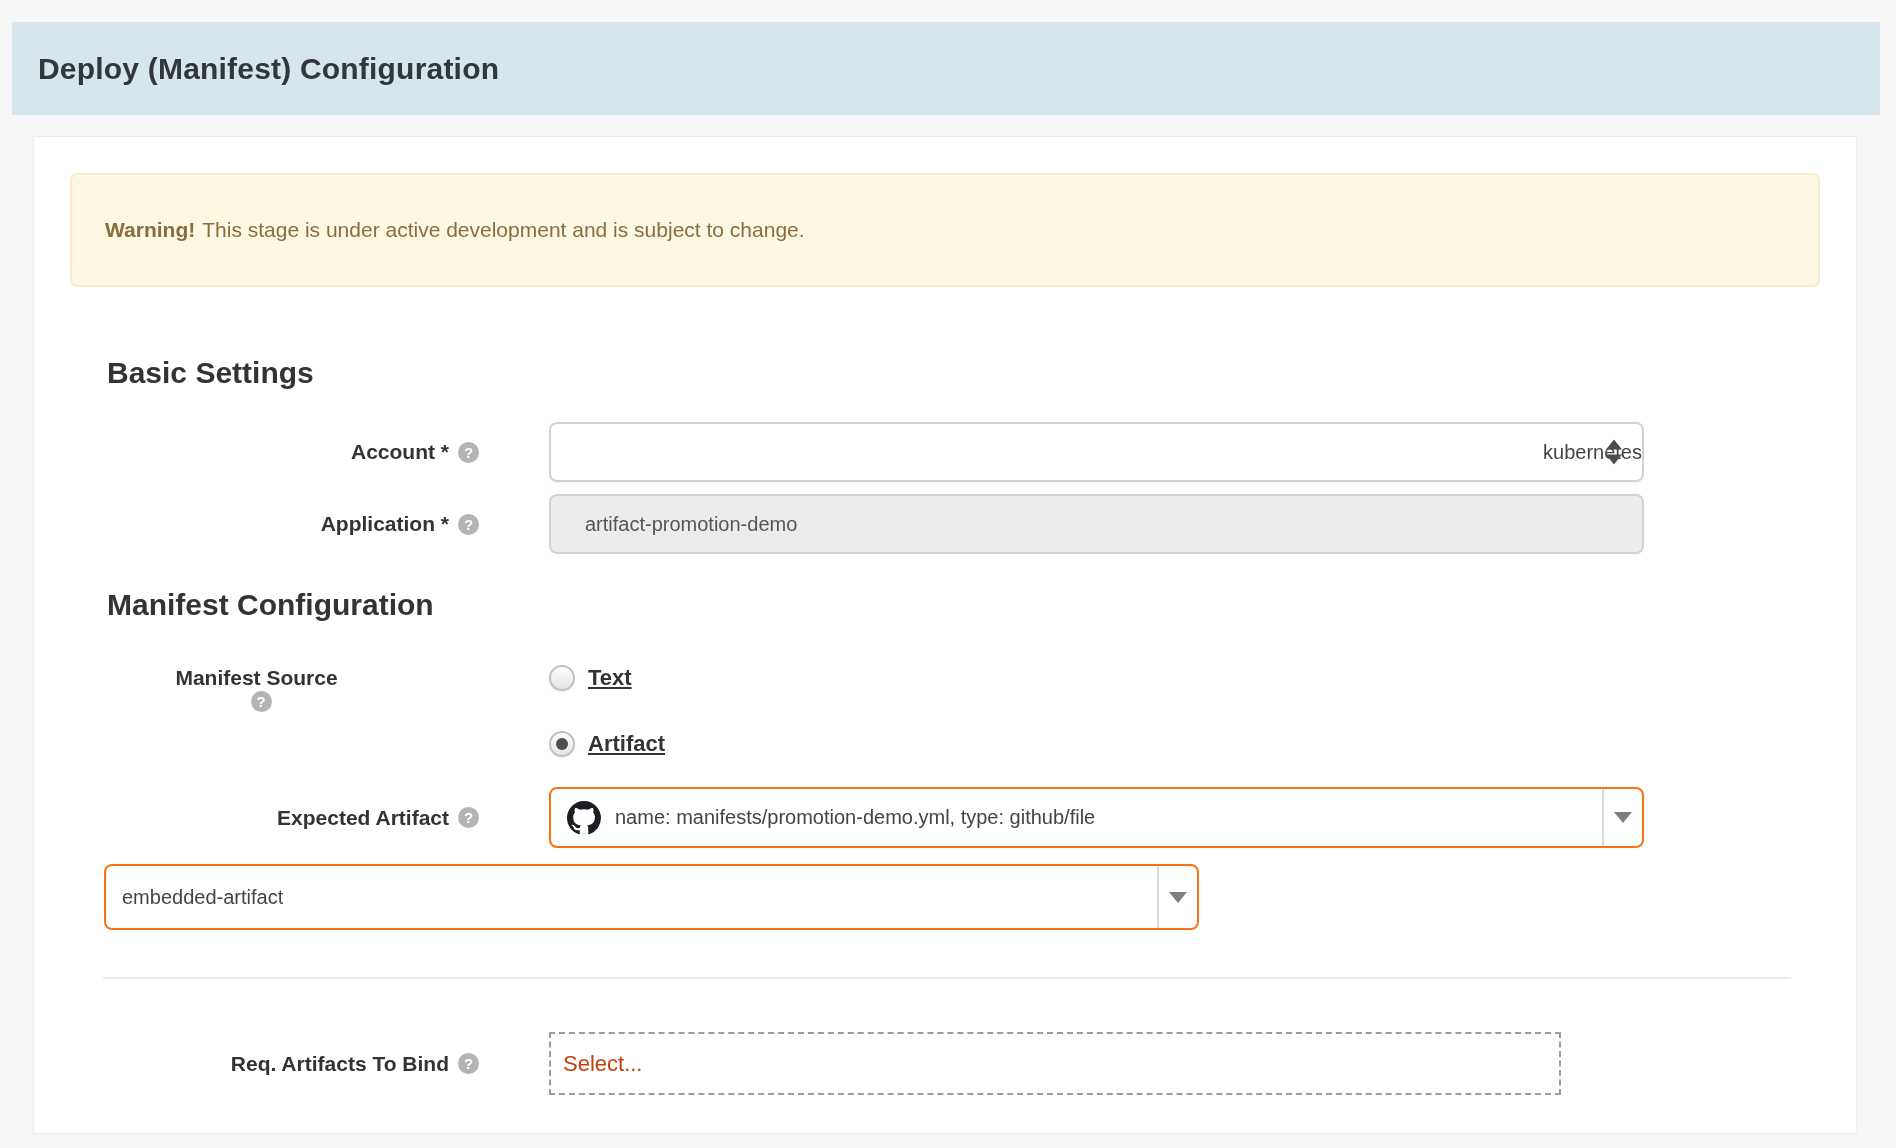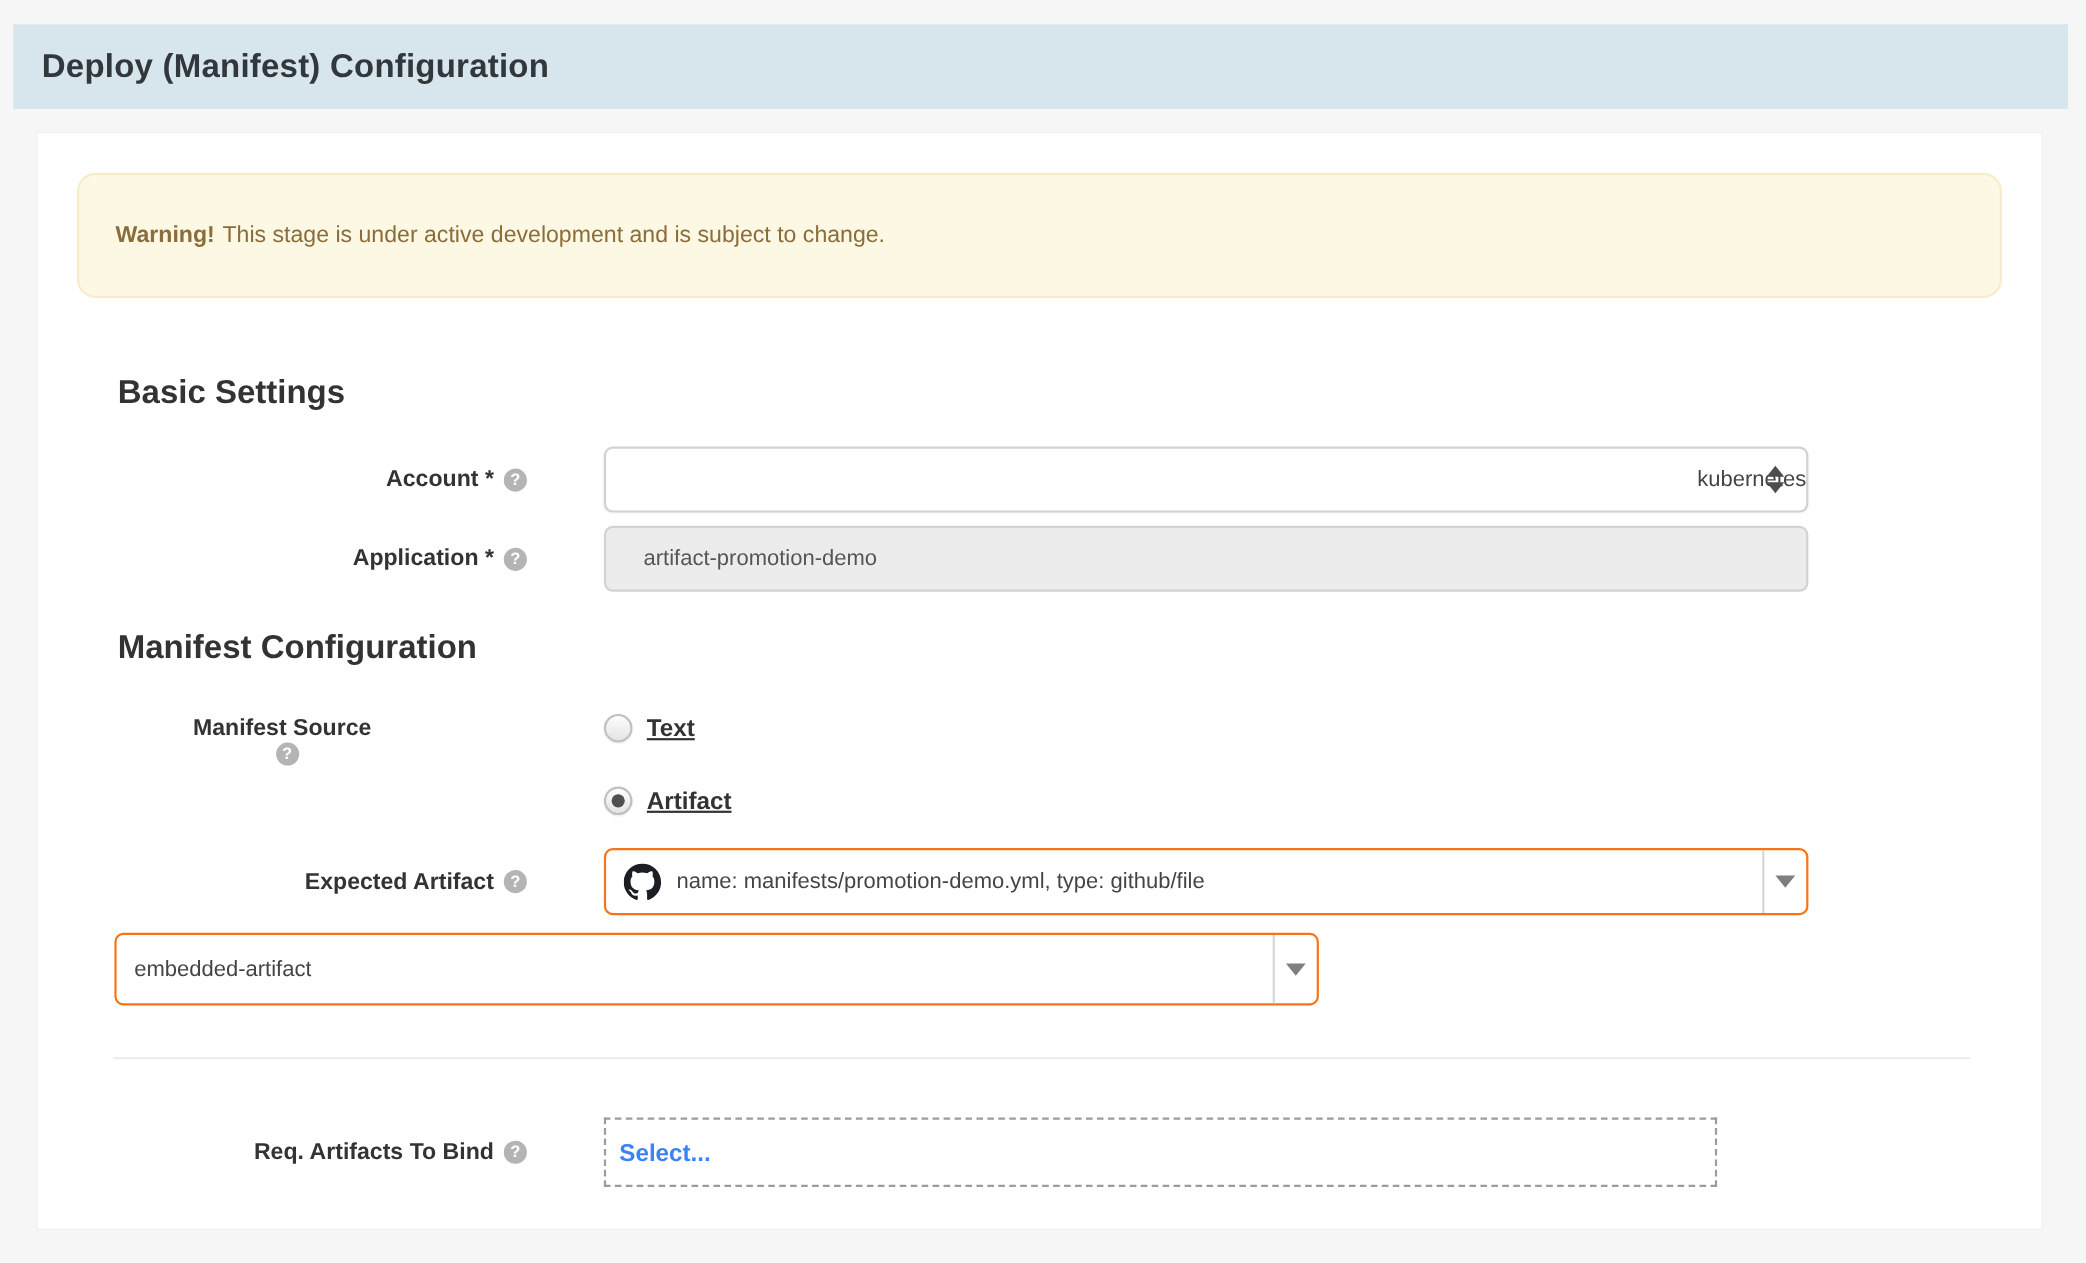--- a/index.html
+++ b/index.html
@@ -8,21 +8,21 @@
     background: #f6f6f6;
     font-family: "Liberation Sans", sans-serif;
     color: #333;
     overflow: hidden;
   }
   .screen { position: relative; width: 1896px; height: 1148px; }
 
   
   .stage-header {
     margin: 22px 16px 0 12px;
-    height: 77px;
+    height: 93px;
     background: #d7e6ed;
     display: flex;
     align-items: center;
     padding-left: 26px;
   }
   .stage-header h2 {
     font-size: 30px;
     font-weight: bold;
     color: #32373c;
     letter-spacing: 0.2px;
@@ -38,21 +38,21 @@
     border: 1px solid #ededed;
     padding-top: 36px;
   }
 
   
   .alert-warning {
     margin: 0 36px;
     height: 114px;
     background: #fcf8e3;
     border: 2px solid #faebcc;
-    border-radius: 17px;
+    border-radius: 7px;
     display: flex;
     align-items: center;
     padding-left: 33px;
     color: #8a6d3b;
     font-size: 21px;
   }
   .alert-warning strong { margin-right: 7px; font-weight: bold; }
 
   
   .section-heading {
@@ -234,22 +234,21 @@
     height: 63px;
     border: 2px dashed #9c9c9c;
     background: #fff;
     display: flex;
     align-items: center;
     padding-left: 12px;
     cursor: pointer;
   }
   .dashed-select .placeholder {
     font-size: 22px;
-    color: #3b82f6;
-    font-weight: bold;
+    color: #c2410c;
   }
 </style>
 </head>
 <body>
 
 <div class="screen">
 
   <header class="stage-header">
     <h2>Deploy (Manifest) Configuration</h2>
   </header>

